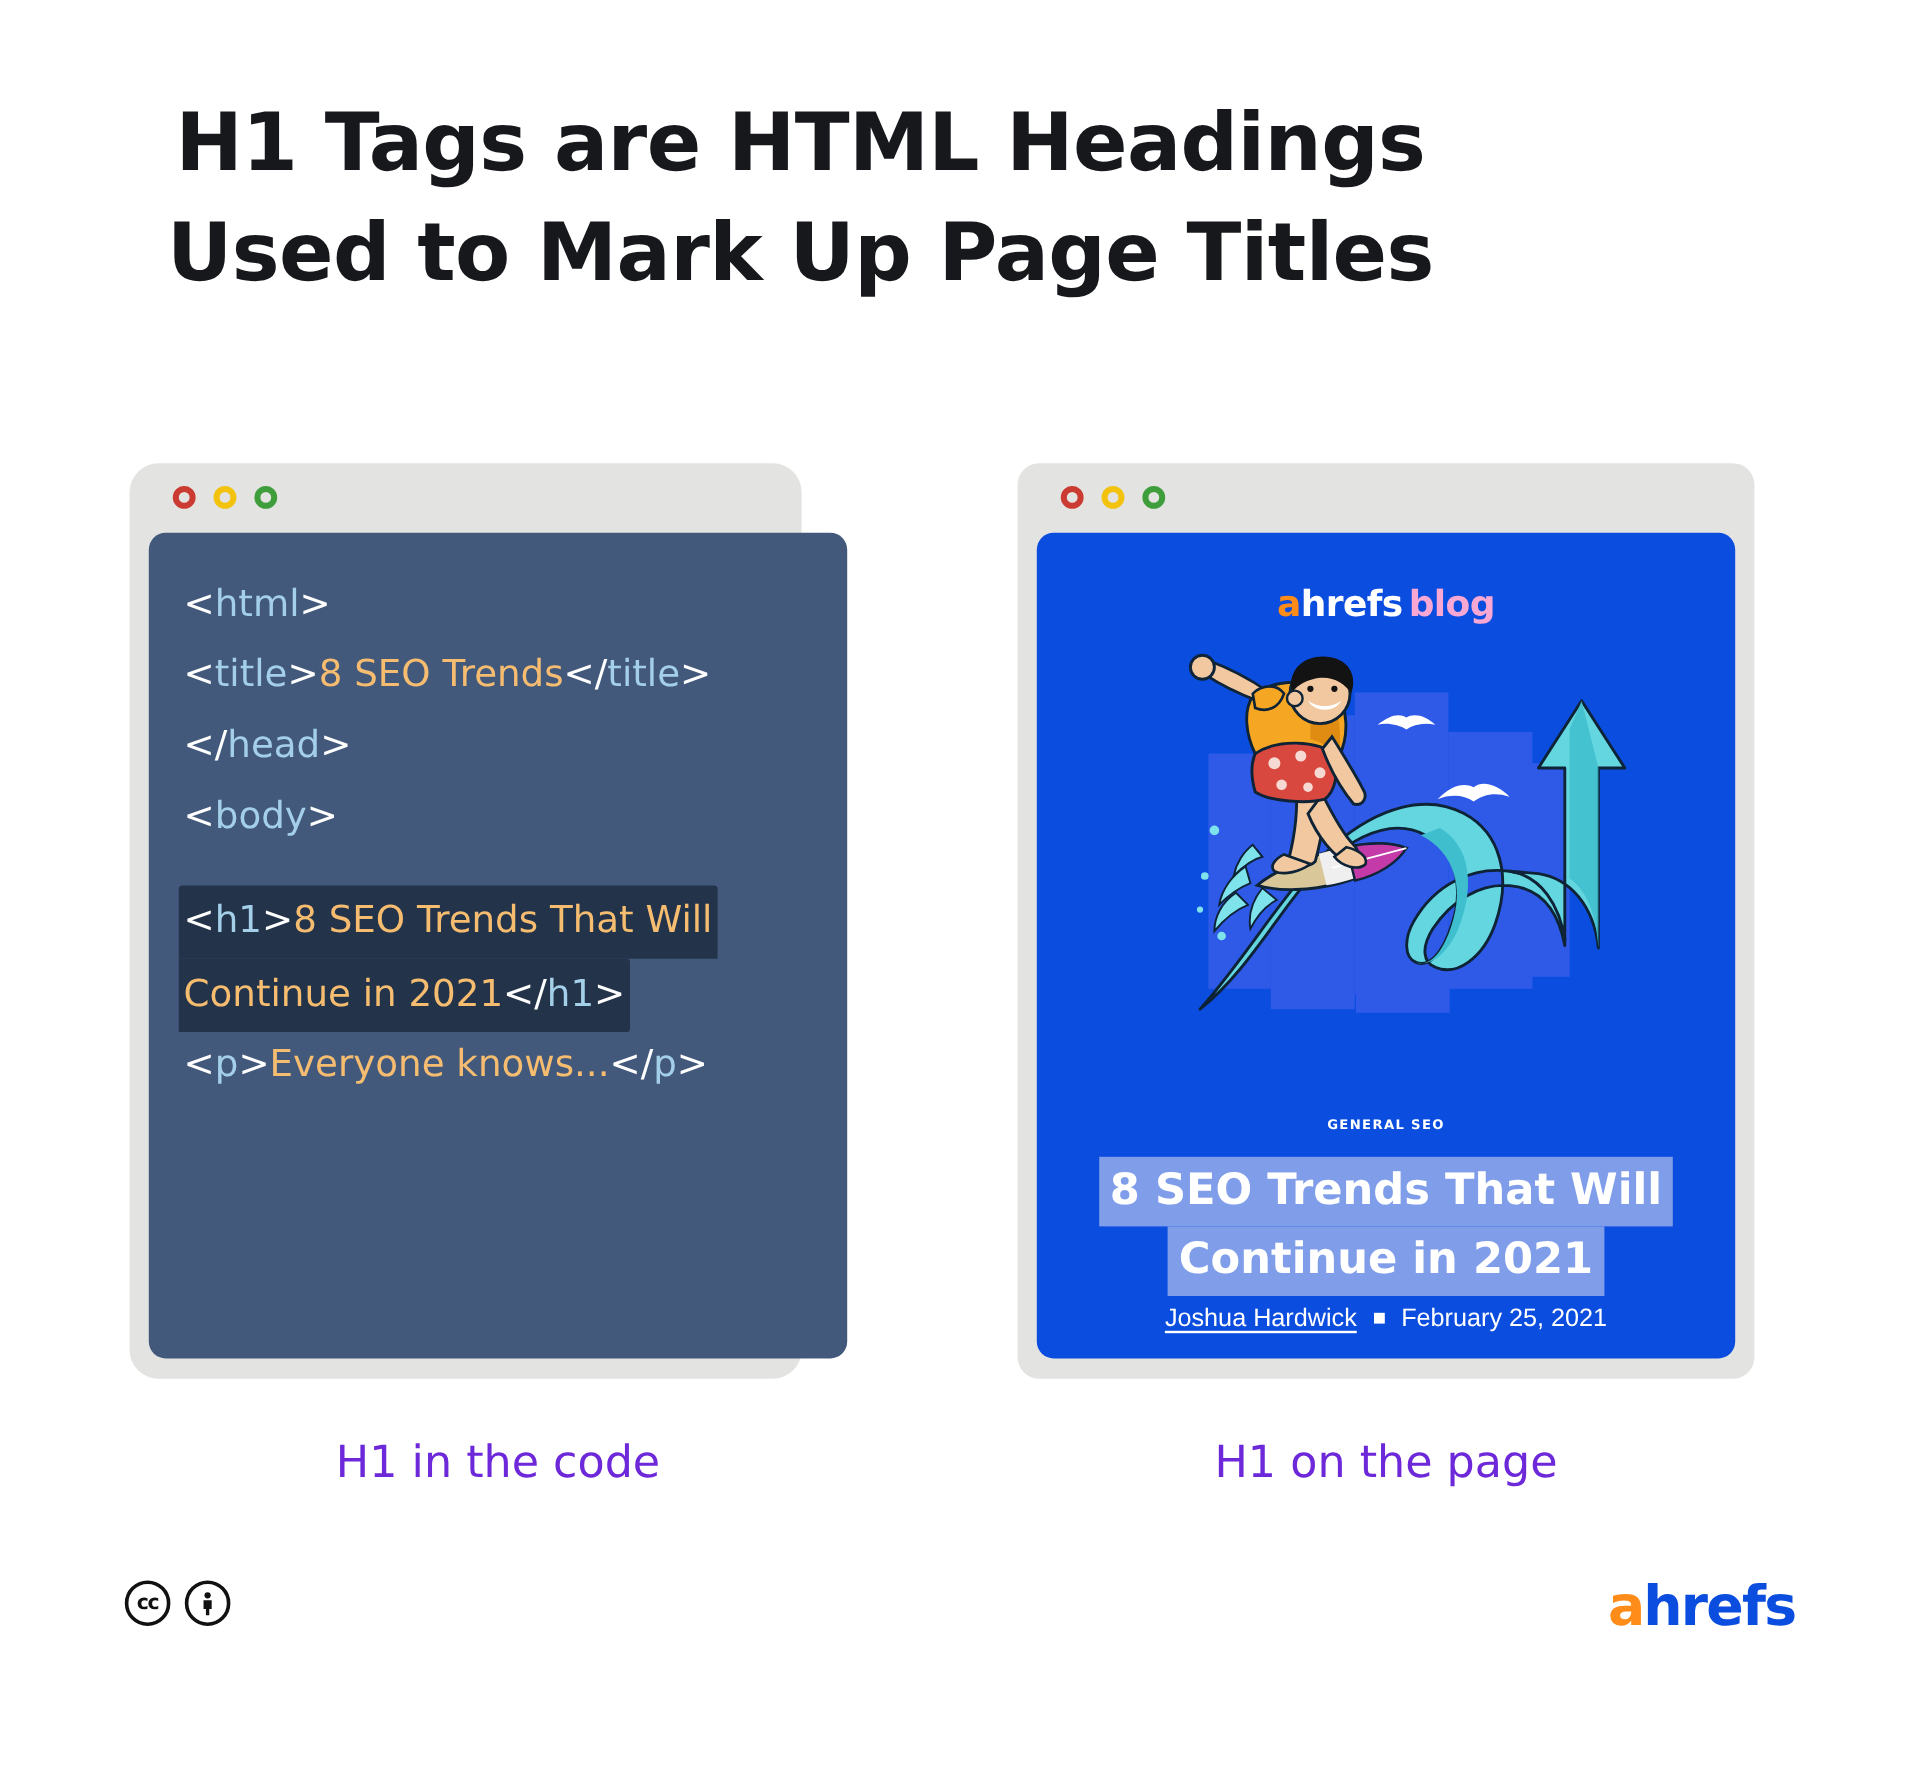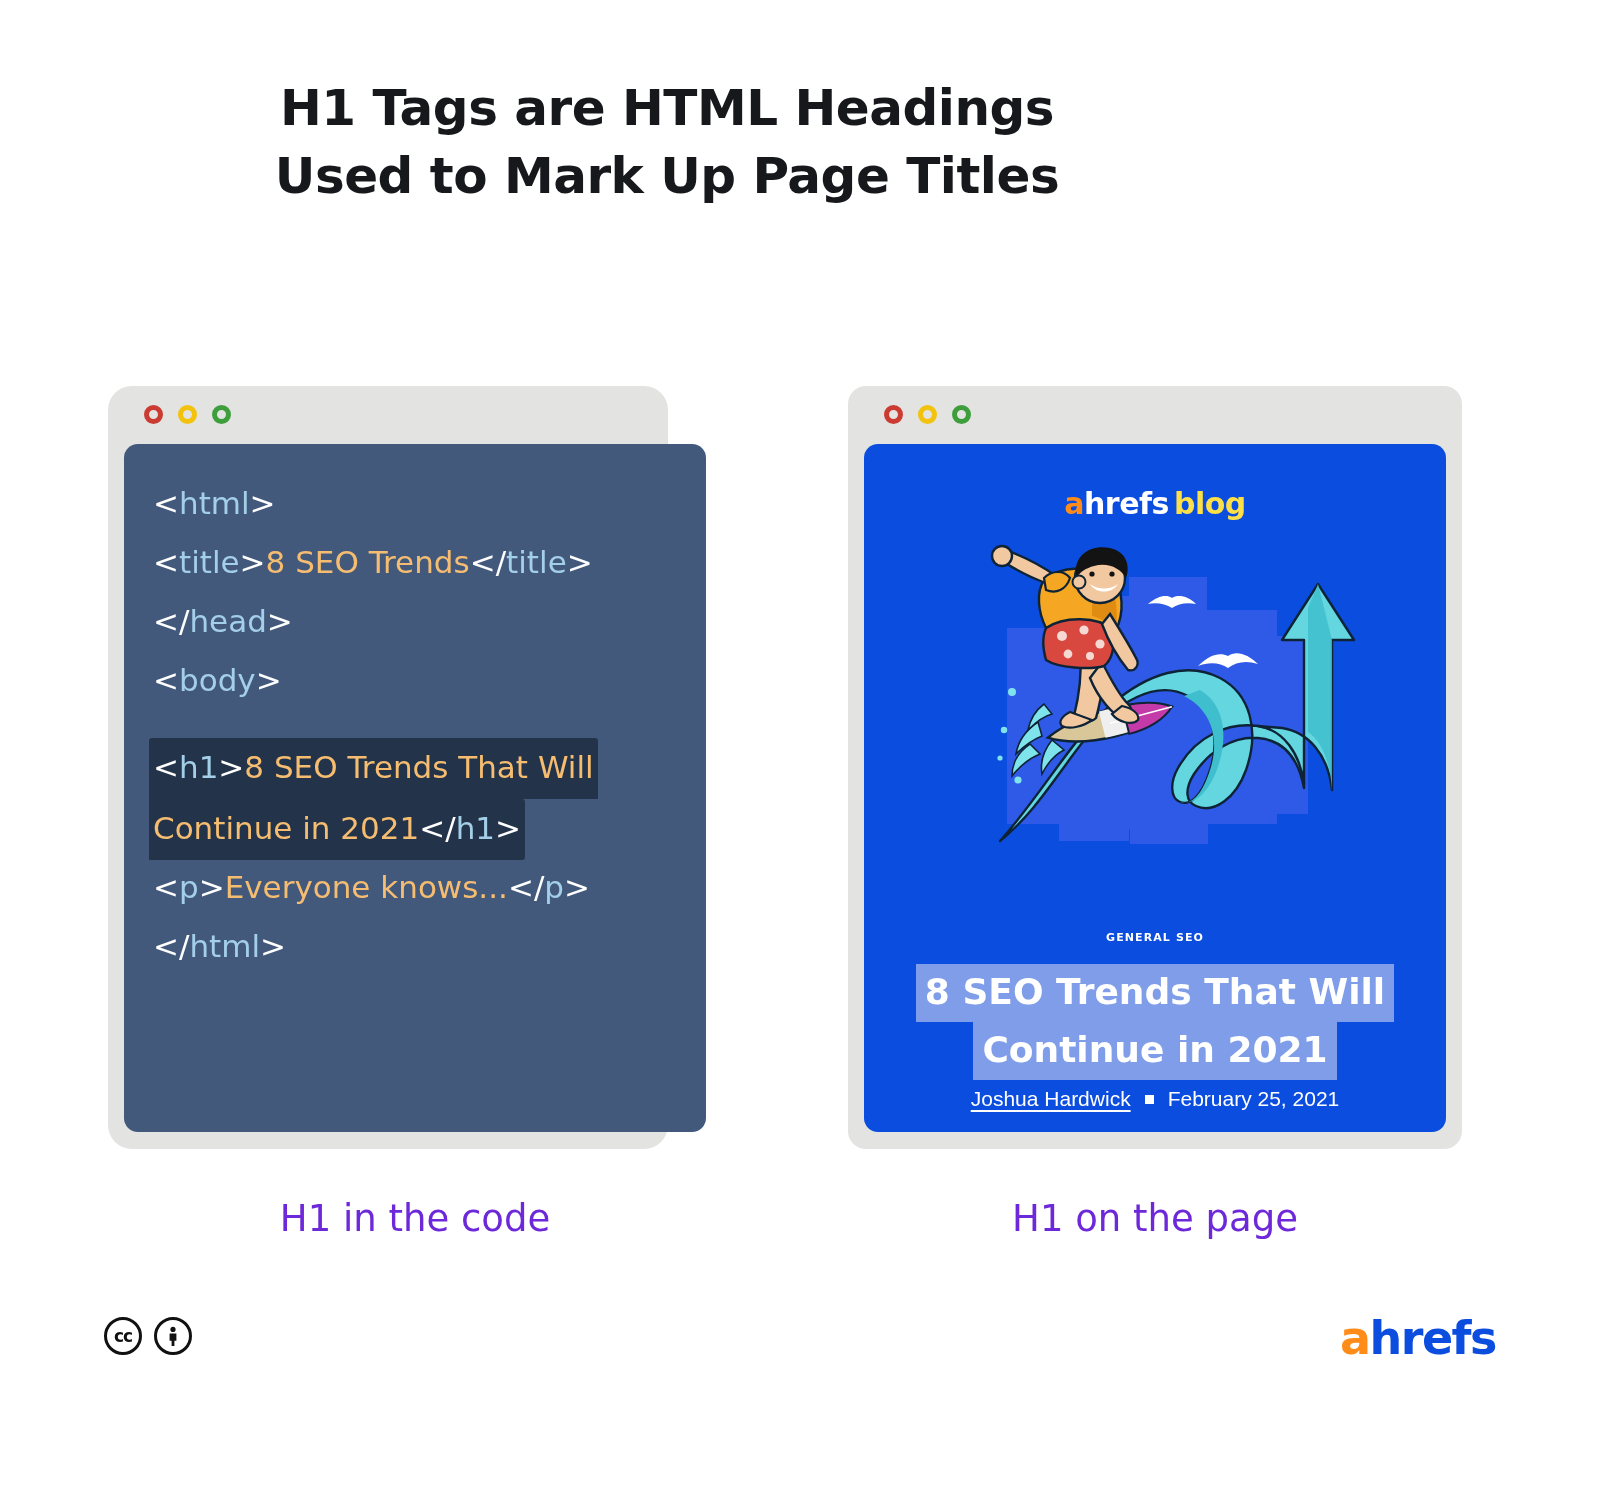--- a/index.html
+++ b/index.html
@@ -17,21 +17,21 @@
 
   
   .page-title {
     position: absolute;
     top: 74px;
     left: 0;
     width: 1334px;
     text-align: center;
     font-family: "DejaVu Sans", sans-serif;
     font-weight: 700;
-    font-size: 50px;
+    font-size: 67px;
     line-height: 1.36;
     letter-spacing: -0.5px;
     color: #16181c;
     white-space: pre-line;
   }
 
   
   .window {
     position: absolute;
     background: #e3e3e1;
@@ -122,21 +122,21 @@
     left: 0;
     width: 100%;
     text-align: center;
     font-family: "DejaVu Sans", sans-serif;
     font-weight: 700;
     font-size: 30px;
     letter-spacing: -0.5px;
   }
   .blog-logo .lg-a { color: #ff8c19; }
   .blog-logo .lg-h { color: #ffffff; }
-  .blog-logo .lg-b { color: #fde047; margin-left: 5px; }
+  .blog-logo .lg-b { color: #f9a8d4; margin-left: 5px; }
 
   .illus {
     position: absolute;
     left: 88px;
     top: 100px;
     width: 410px;
     height: 310px;
   }
 
   .category {
@@ -272,23 +272,20 @@
 
     <div class="hl-wrap">
       <span class="hl-line first"><span class="brk">&lt;</span><span class="tag">h1</span><span class="brk">&gt;</span><span class="txt">8 SEO Trends That Will</span></span>
       <span class="hl-line second"><span class="txt">Continue in 2021</span><span class="brk">&lt;/</span><span class="tag">h1</span><span class="brk">&gt;</span></span>
     </div>
 
     <div class="code-block" style="top:414px;">
       <div class="code-line">
         <span class="brk">&lt;</span><span class="tag">p</span><span class="brk">&gt;</span><span class="txt">Everyone knows...</span><span class="brk">&lt;/</span><span class="tag">p</span><span class="brk">&gt;</span>
       </div>
-      <div class="code-line">
-        <span class="brk">&lt;/</span><span class="tag">html</span><span class="brk">&gt;</span>
-      </div>
     </div>
 
   </div>
 </div>
 
 <div class="window right">
   <div class="titlebar">
     <div class="dots">
       <span class="dot red"></span>
       <span class="dot yellow"></span>

